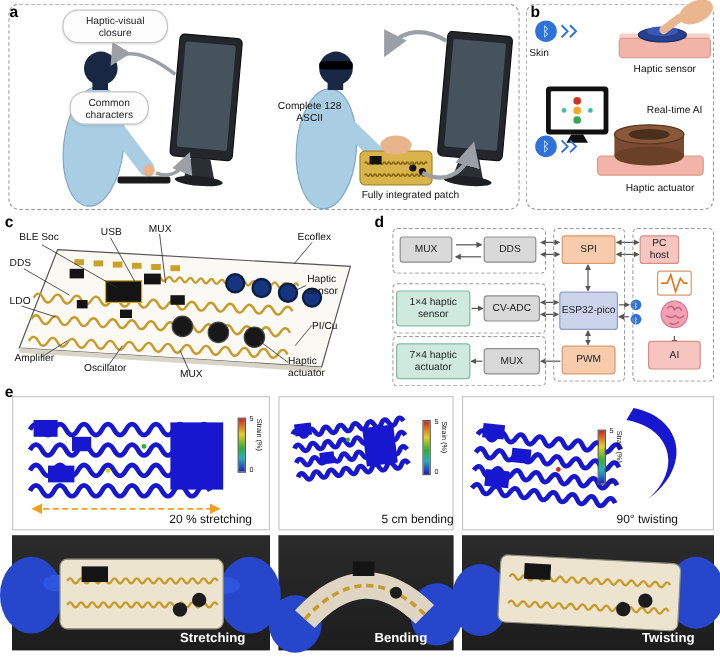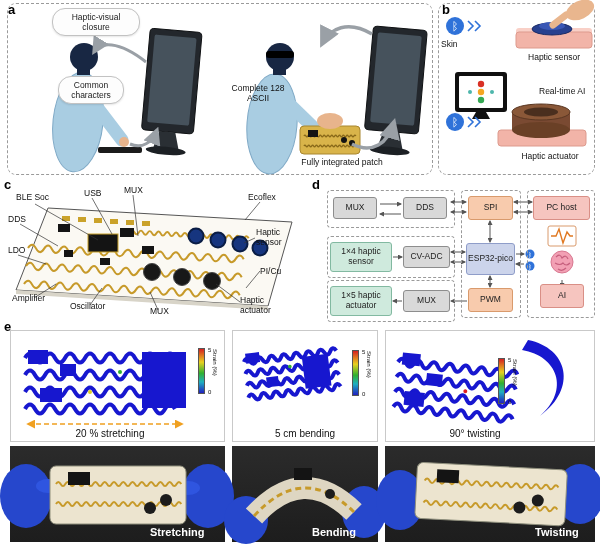--- a/index.html
+++ b/index.html
@@ -20,21 +20,21 @@
   .lbl.center{text-align:center}
   .blk{position:absolute;display:flex;align-items:center;justify-content:center;text-align:center;
        font-size:8.5px;line-height:1.15;border:1px solid #999;border-radius:3px;padding:1px;color:#222}
   .blk.gray{background:#d9d9d9;border-color:#8d8d8d}
   .blk.teal{background:#cfeadd;border-color:#82b9a1}
   .blk.orange{background:#f8cbad;border-color:#d99a6c}
   .blk.purple{background:#ccd4eb;border-color:#8f9dc9}
   .blk.pink{background:#f6c5bf;border-color:#d98f86}
   .simbox{position:absolute;background:#fff;border:1px solid #c9c9c9}
   .photobox{position:absolute;background:linear-gradient(#2b2b2b,#1d1d1d)}
-  .simcap{position:absolute;font-size:10px;color:#111;text-align:center}
+  .simcap{position:absolute;font-size:10px;color:#111;text-align:right}
   .photocap{position:absolute;font-size:11px;font-weight:bold;color:#fff}
   .cbar{position:absolute;width:30px;height:46px;font-size:6px;color:#111}
   .cbar-grad{position:absolute;left:0;top:0;width:7px;height:46px;border:1px solid #555;
     background:linear-gradient(#d62020,#e8d020 30%,#30b030 55%,#20b0c0 75%,#2020c0)}
   .cbar-max{position:absolute;left:10px;top:-1px}
   .cbar-min{position:absolute;left:10px;bottom:-1px}
   .cbar-label{position:absolute;left:20px;top:1px;transform:rotate(90deg);transform-origin:0 0;white-space:nowrap}
 </style>
 </head>
 <body>
@@ -352,26 +352,26 @@
     <div class="dashbox sq" style="left:327px;top:190px;width:128px;height:38px"></div>
     <div class="dashbox sq" style="left:327px;top:236px;width:128px;height:42px"></div>
     <div class="dashbox sq" style="left:327px;top:280px;width:128px;height:42px"></div>
     <div class="dashbox sq" style="left:461px;top:190px;width:60px;height:128px"></div>
     <div class="dashbox sq" style="left:527px;top:190px;width:68px;height:128px"></div>
 
     <div class="blk gray" style="left:333px;top:197px;width:44px;height:22px">MUX</div>
     <div class="blk gray" style="left:403px;top:197px;width:44px;height:22px">DDS</div>
     <div class="blk teal" style="left:330px;top:242px;width:62px;height:30px">1×4 haptic sensor</div>
     <div class="blk gray" style="left:403px;top:246px;width:47px;height:22px">CV-ADC</div>
-    <div class="blk teal" style="left:330px;top:286px;width:62px;height:30px">1×5 haptic actuator</div>
+    <div class="blk teal" style="left:330px;top:286px;width:62px;height:30px">7×4 haptic actuator</div>
     <div class="blk gray" style="left:403px;top:290px;width:47px;height:22px">MUX</div>
     <div class="blk orange" style="left:468px;top:196px;width:45px;height:24px">SPI</div>
     <div class="blk purple" style="left:466px;top:243px;width:49px;height:32px">ESP32-pico</div>
     <div class="blk orange" style="left:468px;top:288px;width:45px;height:24px">PWM</div>
-    <div class="blk pink" style="left:533px;top:196px;width:57px;height:24px">PC host</div>
+    <div class="blk pink" style="left:533px;top:196px;width:33px;height:24px">PC host</div>
     <div class="blk pink" style="left:540px;top:284px;width:44px;height:24px">AI</div>
 
     <div class="cbar" style="left:198px;top:348px">
       <div class="cbar-grad"></div>
       <div class="cbar-max">5</div>
       <div class="cbar-min">0</div>
       <div class="cbar-label">Strain (%)</div>
     </div>
     <div class="cbar" style="left:352px;top:350px">
       <div class="cbar-grad"></div>

